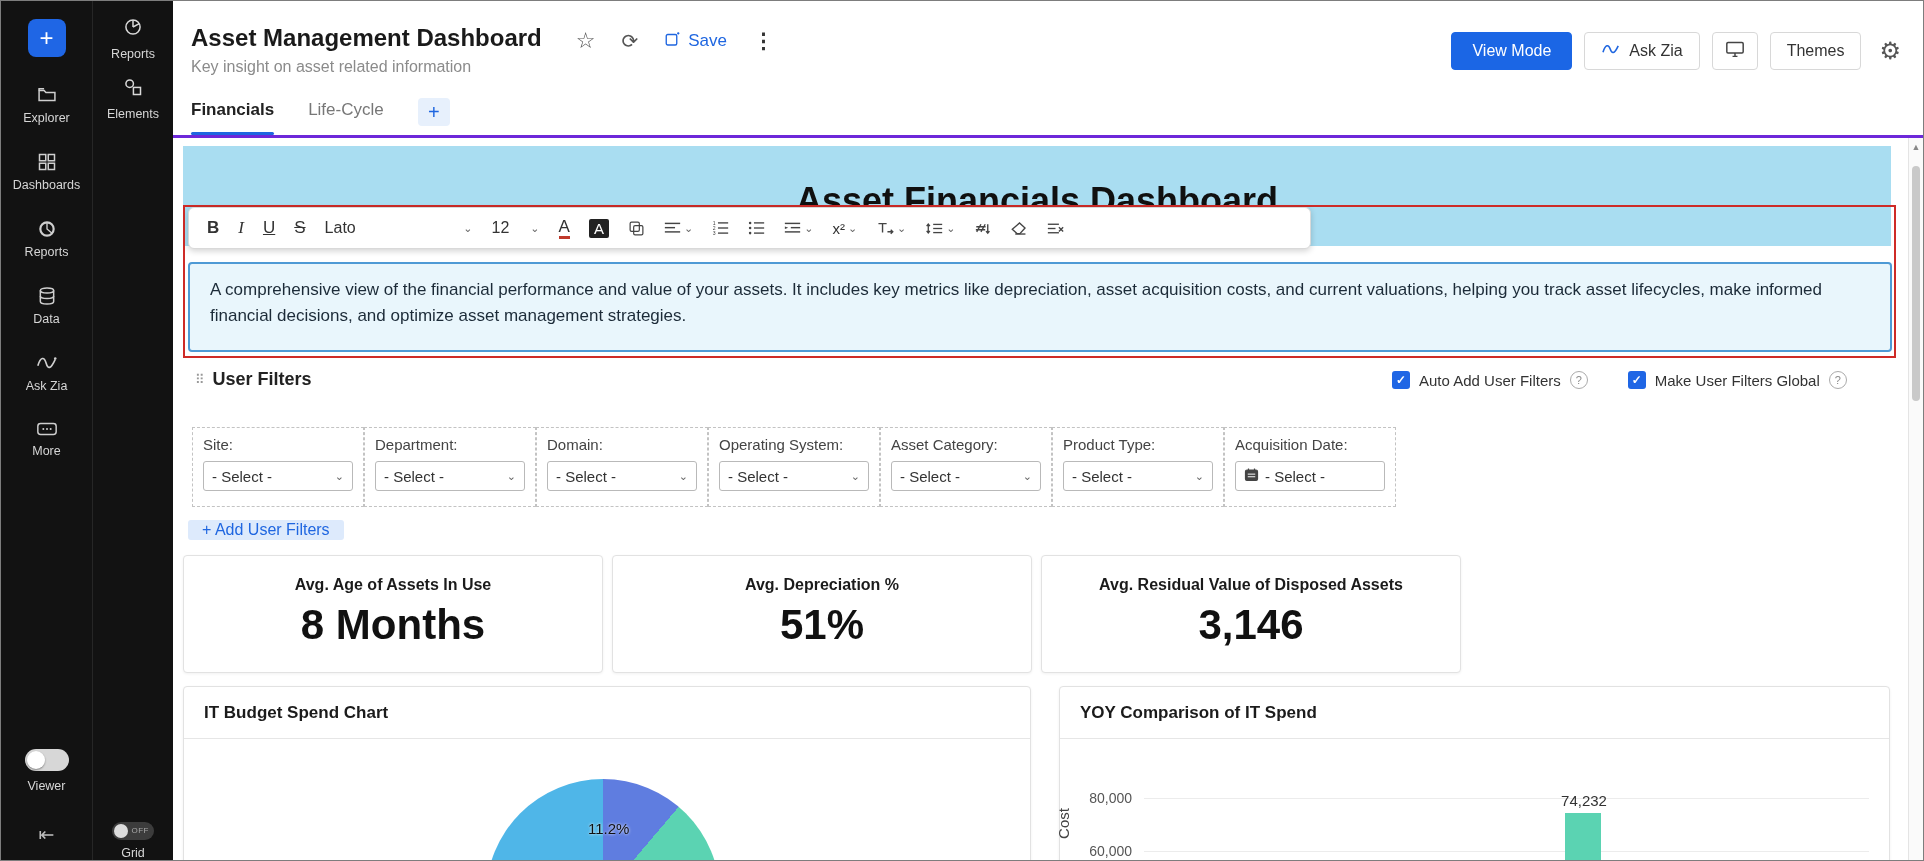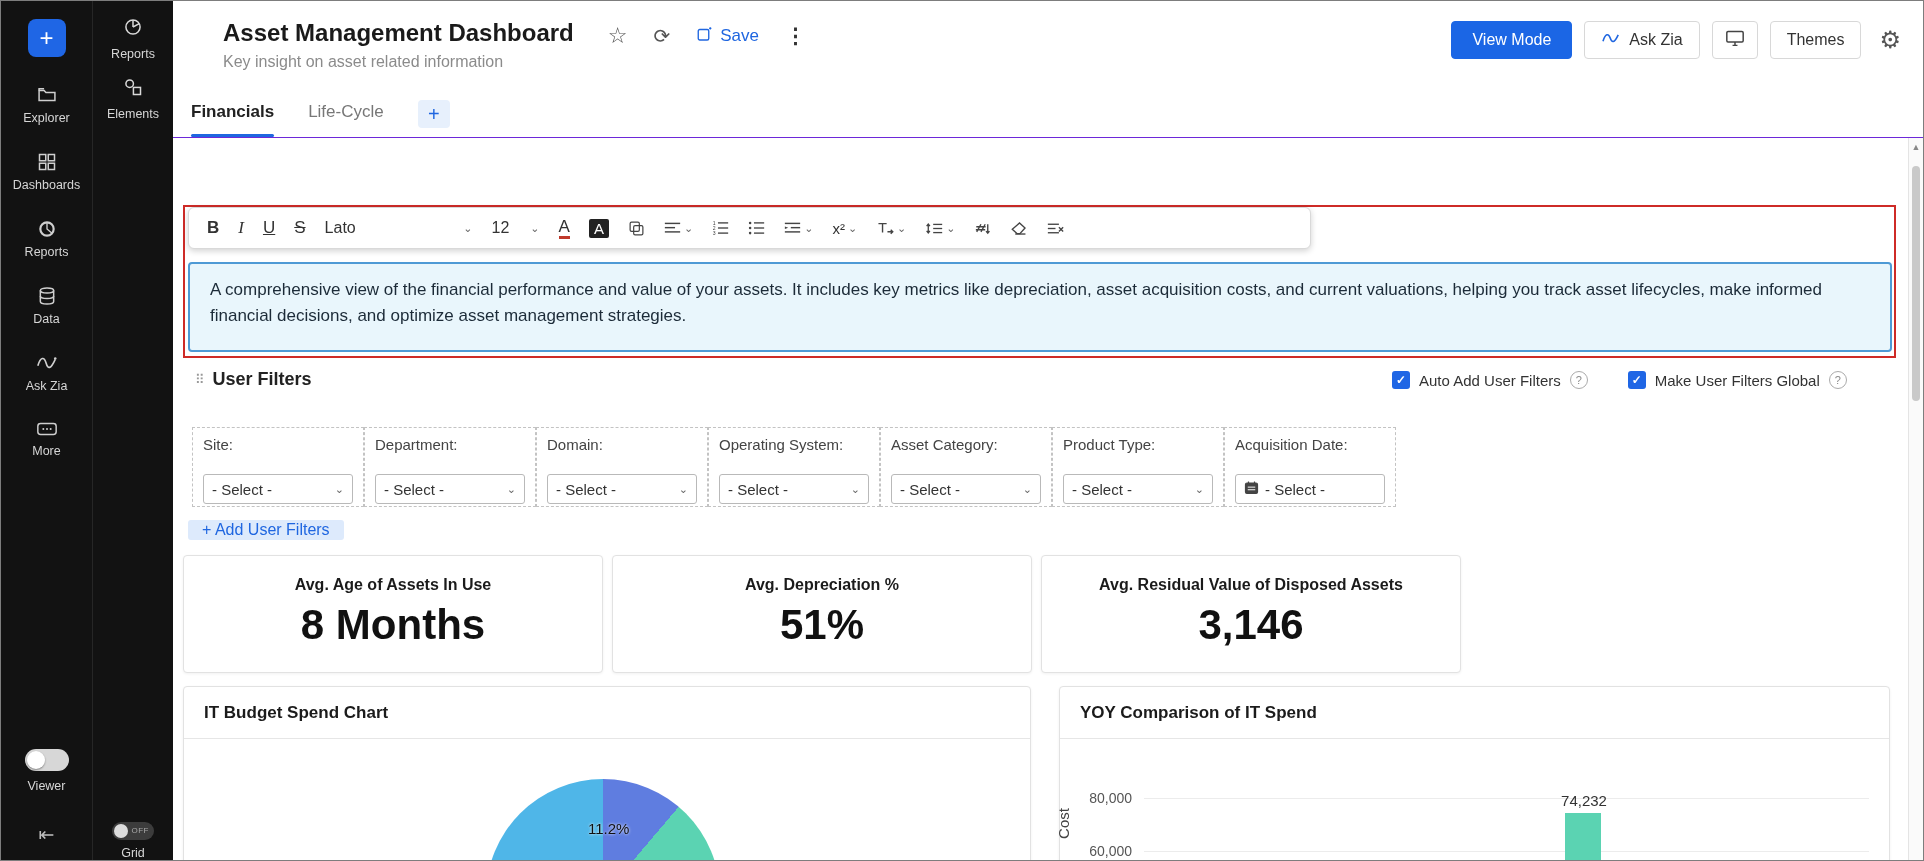--- a/index.html
+++ b/index.html
@@ -22,36 +22,36 @@
   
   .rail { width:80px; background:#121212; display:flex; flex-direction:column; align-items:center; flex:0 0 80px; }
   .rail-item { margin-top:16px; display:flex; flex-direction:column; align-items:center; gap:6px; cursor:pointer; }
   .rail-bottom { margin-top:auto; display:flex; flex-direction:column; align-items:center; padding-bottom:0; }
   .toggle-grid { width:42px; height:18px; border-radius:9px; background:#3c3c3c; position:relative; cursor:pointer; }
   .toggle-grid .knob { position:absolute; left:2px; top:2px; width:14px; height:14px; border-radius:50%; background:#dcdcdc; }
   .toggle-grid .off { position:absolute; right:5px; top:4px; font-size:8px; color:#a8a8a8; letter-spacing:.5px; }
 
   
   .main { flex:1; display:flex; flex-direction:column; background:#fff; position:relative; min-width:0; }
-  .topbar { height:80px; display:flex; align-items:flex-start; justify-content:space-between; padding:18px 22px 0 18px; background:#fff;margin-left:32px; }
+  .topbar { height:80px; display:flex; align-items:center; justify-content:space-between; padding:18px 22px 0 18px; background:#fff; }
   .tb-left { display:flex; align-items:flex-start; }
   .page-title { font-size:24px; font-weight:bold; color:#1a1a1a; }
   .page-sub { font-size:16px; color:#8b8b8b; margin-top:6px; }
   .title-icons { display:flex; align-items:center; gap:26px; margin-left:34px; margin-top:4px; }
   .ic { color:#555; cursor:pointer; }
   .star { font-size:22px; } .refresh { font-size:20px; } .kebab { font-size:21px; color:#333; font-weight:bold; }
   .save-group { display:flex; align-items:center; gap:6px; cursor:pointer; }
   .save-label { color:#1f66e0; font-size:17px; }
   .tb-right { display:flex; align-items:center; gap:12px; margin-top:2px; }
   .btn { height:38px; border-radius:4px; font-size:16px; display:flex; align-items:center; justify-content:center; cursor:pointer; border:1px solid #d8d8d8; background:#fff; color:#333; padding:0 16px; gap:8px; }
   .btn-primary { background:#1b66e5; border-color:#1b66e5; color:#fff; padding:0 20px; }
   .btn-icon { width:46px; padding:0; }
   .gear { font-size:24px; color:#555; margin-left:6px; cursor:pointer; }
 
-  .tabbar { height:57px; display:flex; align-items:flex-end; gap:34px; padding-left:18px; border-bottom:1px solid #6d28d9; background:#fff; }
+  .tabbar { height:57px; display:flex; align-items:flex-end; gap:34px; padding-left:18px; border-bottom:3px solid #6d28d9; background:#fff; }
   .tab { font-size:17px; color:#777; padding-bottom:15px; position:relative; cursor:pointer; }
   .tab.active { color:#222; font-weight:bold; }
   .tab.active::after { content:""; position:absolute; left:0; right:0; bottom:0; height:3px; background:#1f66e0; border-radius:2px; }
   .tab-add { margin-bottom:9px; width:32px; height:28px; background:#e7f0fc; border-radius:4px; color:#1f66e0; font-size:20px; display:flex; align-items:center; justify-content:center; cursor:pointer; }
 
   
   .canvas { position:relative; flex:1; background:#fff; overflow:hidden; }
   .banner { position:absolute; left:10px; top:8px; width:1708px; height:100px; background:#a9ddf1; z-index:1; text-align:center; }
   .banner-title { font-size:36px; font-weight:bold; color:#101010; margin-top:34px; }
   .selection { position:absolute; left:10px; top:67px; width:1713px; height:153px; border:2px solid #ce2b27; z-index:2; pointer-events:none; }
@@ -74,21 +74,21 @@
   .uf-title { font-size:18px; font-weight:bold; color:#222; }
   .uf-opts { position:absolute; left:1219px; top:233px; display:flex; align-items:center; gap:9px; z-index:1; }
   .cbx { width:18px; height:18px; background:#1f66e5; border-radius:3px; color:#fff; font-size:12px; font-weight:bold; display:flex; align-items:center; justify-content:center; cursor:pointer; }
   .cbl { font-size:15px; color:#333; }
   .help { width:18px; height:18px; border:1.5px solid #ababab; border-radius:50%; color:#8a8a8a; font-size:11px; display:flex; align-items:center; justify-content:center; cursor:pointer; }
   .uf-gap { width:22px; }
 
   .uf-row { position:absolute; left:19px; top:289px; display:flex; z-index:1;align-items:flex-end; }
   .fbox { width:172px; height:80px; border:1px dashed #c3c3c3; background:#fff; padding:8px 10px; }
   .flabel { font-size:15px; color:#444; }
-  .fselect { margin-top:21px; height:30px; border:1px solid #b9b9b9; border-radius:3px; background:#fff; display:flex; align-items:center; justify-content:space-between; padding:0 8px; cursor:pointer; }
+  .fselect { margin-top:8px; height:30px; border:1px solid #b9b9b9; border-radius:3px; background:#fff; display:flex; align-items:center; justify-content:space-between; padding:0 8px; cursor:pointer; }
   .fval { font-size:15px; color:#333; display:flex; align-items:center; gap:6px; }
 
   .add-uf { position:absolute; left:15px; top:382px; height:20px; padding:0 14px; background:#ddeafc; border-radius:3px; color:#1f66e0; font-size:16px; display:inline-flex; align-items:center; cursor:pointer; z-index:1; }
 
   .kpi-row { position:absolute; left:10px; top:417px; display:flex; gap:9px; z-index:1; }
   .kpi { width:420px; height:118px; background:#fff; border:1px solid #e2e2e2; border-radius:4px; box-shadow:0 1px 3px rgba(0,0,0,.06); text-align:center; }
   .kpi-title { font-size:16px; font-weight:bold; color:#1b1b1b; margin-top:14px; }
   .kpi-title.mt { margin-top:20px; }
   .kpi-value { font-size:42px; font-weight:bold; color:#111; margin-top:2px; line-height:1.1; }
   .kpi-value.mt { margin-top:8px; }
@@ -257,20 +257,23 @@
     </header>
 
     <div class="tabbar">
       <div class="tab active">Financials</div>
       <div class="tab">Life-Cycle</div>
       <div class="tab-add">+</div>
     </div>
 
     <div class="canvas">
 
+      <div class="banner">
+        <div class="banner-title">Asset Financials Dashboard</div>
+      </div>
 
       <div class="selection"></div>
 
       <div class="toolbar">
         <span class="tbn b">B</span>
         <span class="tbn i">I</span>
         <span class="tbn u">U</span>
         <span class="tbn s">S</span>
         <span class="tbn ddl ddl-font">
             <span>Lato</span>

